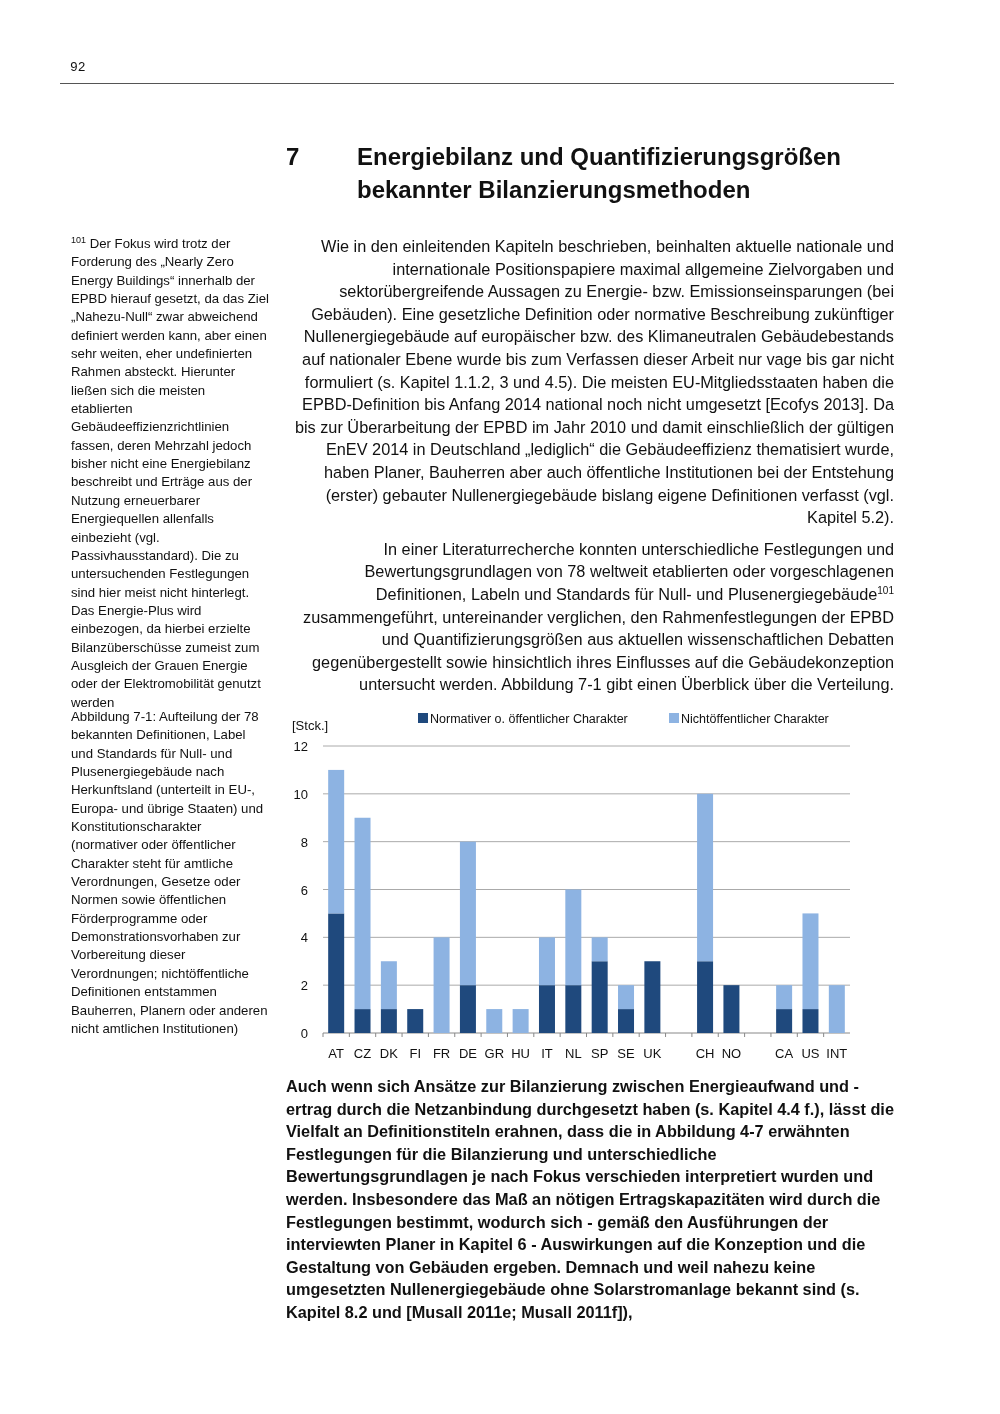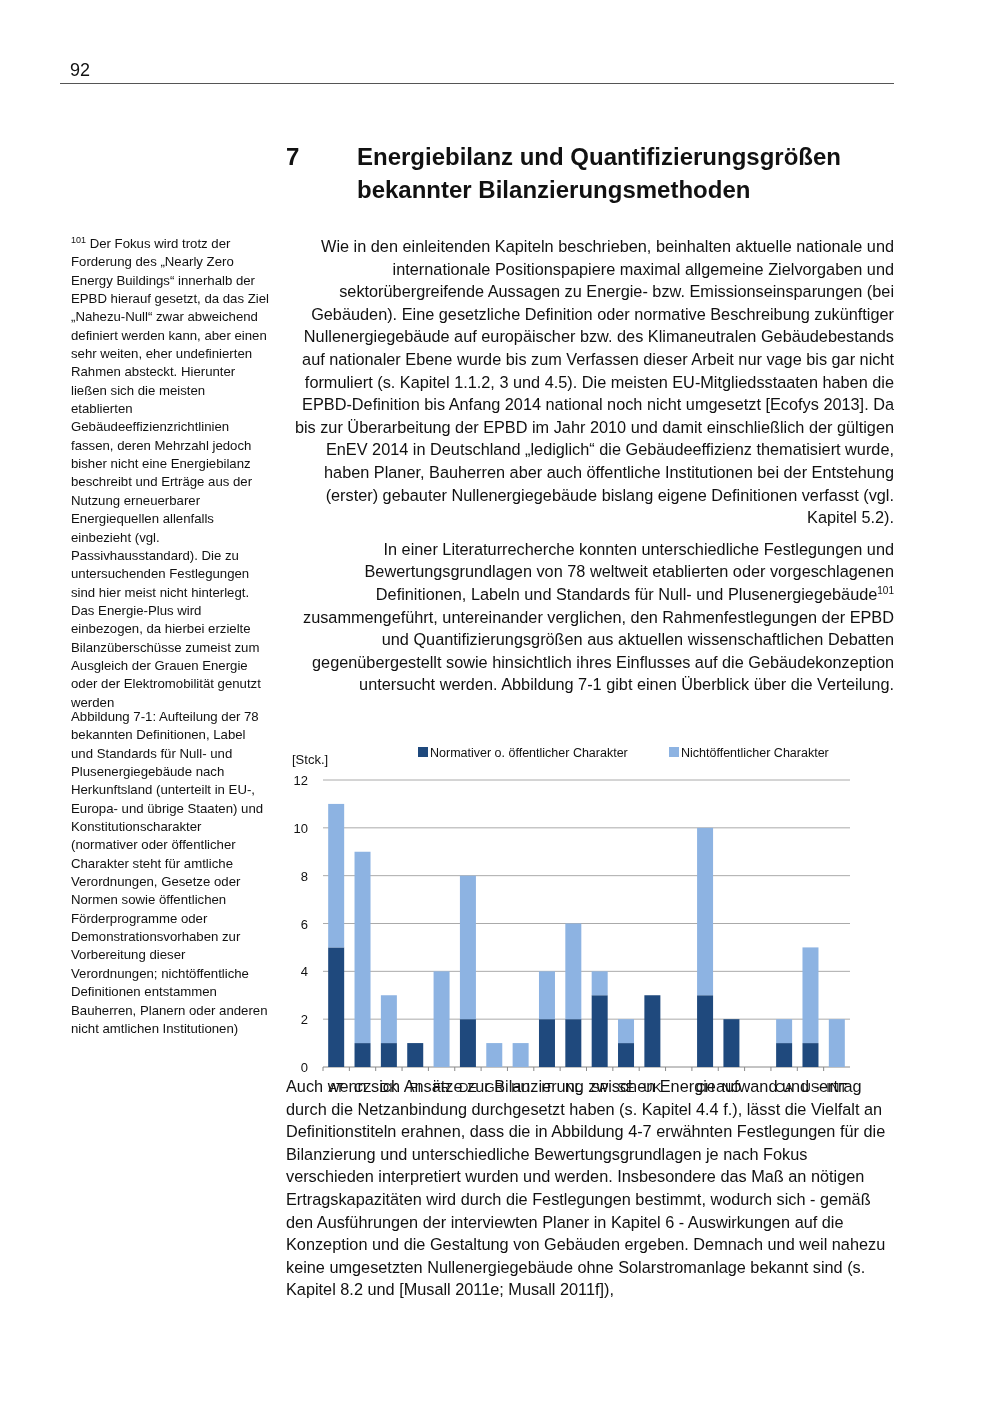--- a/index.html
+++ b/index.html
@@ -1,27 +1,27 @@
 <!DOCTYPE html>
 <html><head>
 <meta charset="utf-8">
 <style>
   html, body { margin:0; padding:0; background:#fff; }
   body { width:1000px; height:1414px; position:relative; font-family:"Liberation Sans", sans-serif; color:#111; overflow:hidden; }
-  .pagenum { position:absolute; left:70px; top:60px; font-size:18px; }
+  .pagenum { position:absolute; left:70px; top:60px; font-size:13px;font-family:Liberation Mono, monospace; }
   .hrule { position:absolute; left:60px; top:83px; width:834px; height:1px; background:#555; }
   .chap { position:absolute; left:286px; top:140px; width:600px; font-weight:bold; font-size:24px; line-height:33px; }
   .chap .num { position:absolute; left:0; top:0; }
   .chap .title { position:absolute; left:71px; top:0; width:520px; }
   .side { position:absolute; left:71px; width:198px; font-size:13.2px; line-height:18.35px; }
   .side sup { font-size:9px; }
   .main { position:absolute; left:286px; width:608px; font-size:16.3px; line-height:22.6px; }
   .main p { margin:0; }
   sup { line-height:0; }
-  .chart { position:absolute; left:286px; top:740px; width:570px; height:360px; }
+  .chart { position:absolute; left:286px; top:706px; width:570px; height:360px; }
   .chart svg text { font-family:"Liberation Sans", sans-serif; }
 </style>
 </head>
 <body>
 
 <div class="pagenum">92</div>
 <div class="hrule"></div>
 
 <div class="chap">
   <span class="num">7</span>
@@ -121,15 +121,15 @@
       <rect x="516.475" y="303.0833333333333" width="16" height="23.916666666666686" fill="#1f497d"></rect>
       <rect x="516.475" y="207.41666666666666" width="16" height="95.66666666666666" fill="#8db3e2"></rect>
       <line x1="511.3" x2="511.3" y1="327" y2="331" stroke="#888"></line>
       <text x="524.475" y="352" font-size="13" fill="#111" text-anchor="middle">US</text>
       <rect x="542.825" y="279.1666666666667" width="16" height="47.833333333333314" fill="#8db3e2"></rect>
       <line x1="537.6500000000001" x2="537.6500000000001" y1="327" y2="331" stroke="#888"></line>
       <text x="550.825" y="352" font-size="13" fill="#111" text-anchor="middle">INT</text>
     </svg>
 </div>
 
-<div class="main" style="top:1075px;">
+<div class="main" style="top:1075px;font-weight:bold;">
   <p>Auch wenn sich Ansätze zur Bilanzierung zwischen Energieaufwand und -ertrag durch die Netzanbindung durchgesetzt haben (s. Kapitel 4.4 f.), lässt die Vielfalt an Definitionstiteln erahnen, dass die in Abbildung 4-7 erwähnten Festlegungen für die Bilanzierung und unterschiedliche Bewertungsgrundlagen je nach Fokus verschieden interpretiert wurden und werden. Insbesondere das Maß an nötigen Ertragskapazitäten wird durch die Festlegungen bestimmt, wodurch sich - gemäß den Ausführungen der interviewten Planer in Kapitel 6 - Auswirkungen auf die Konzeption und die Gestaltung von Gebäuden ergeben. Demnach und weil nahezu keine umgesetzten Nullenergiegebäude ohne Solarstromanlage bekannt sind (s. Kapitel 8.2 und [Musall 2011e; Musall 2011f]),</p>
 </div>
 
 </body></html>

